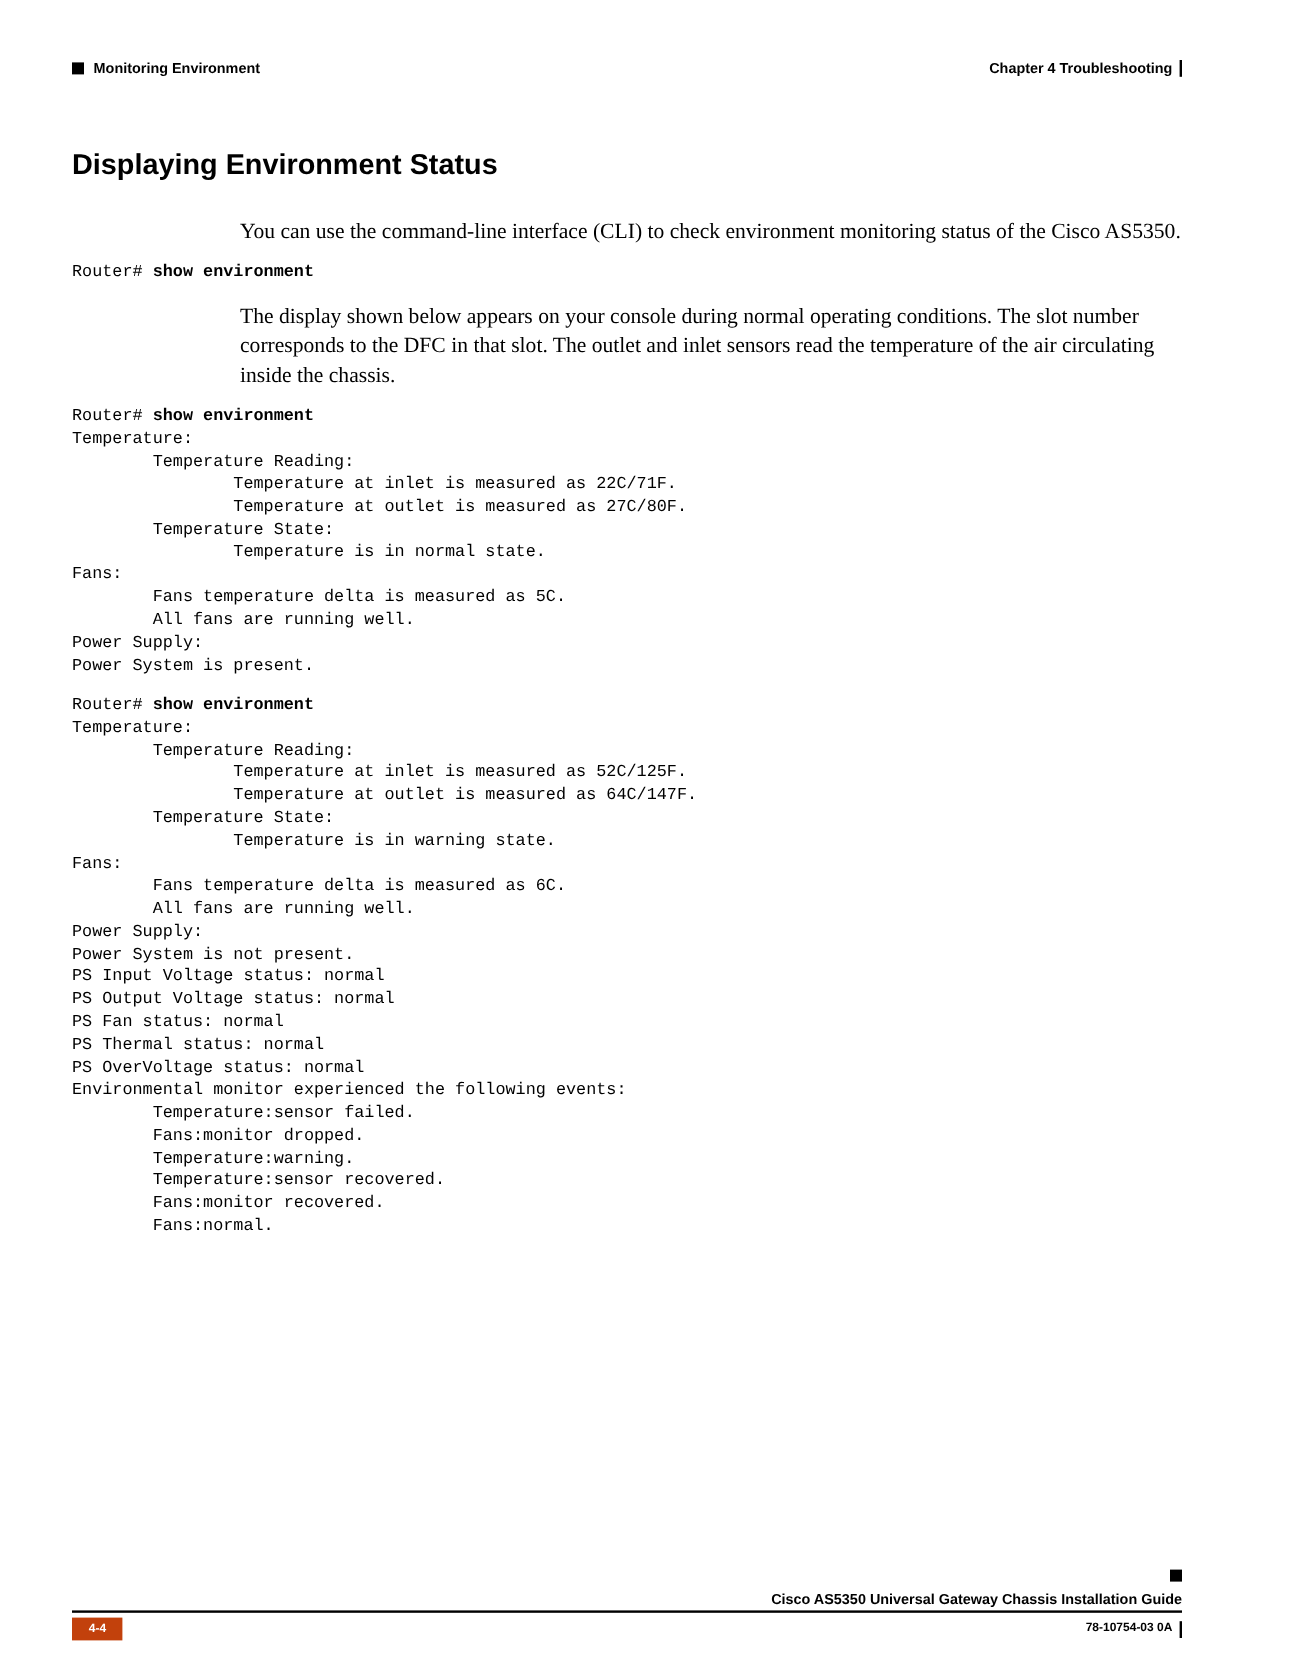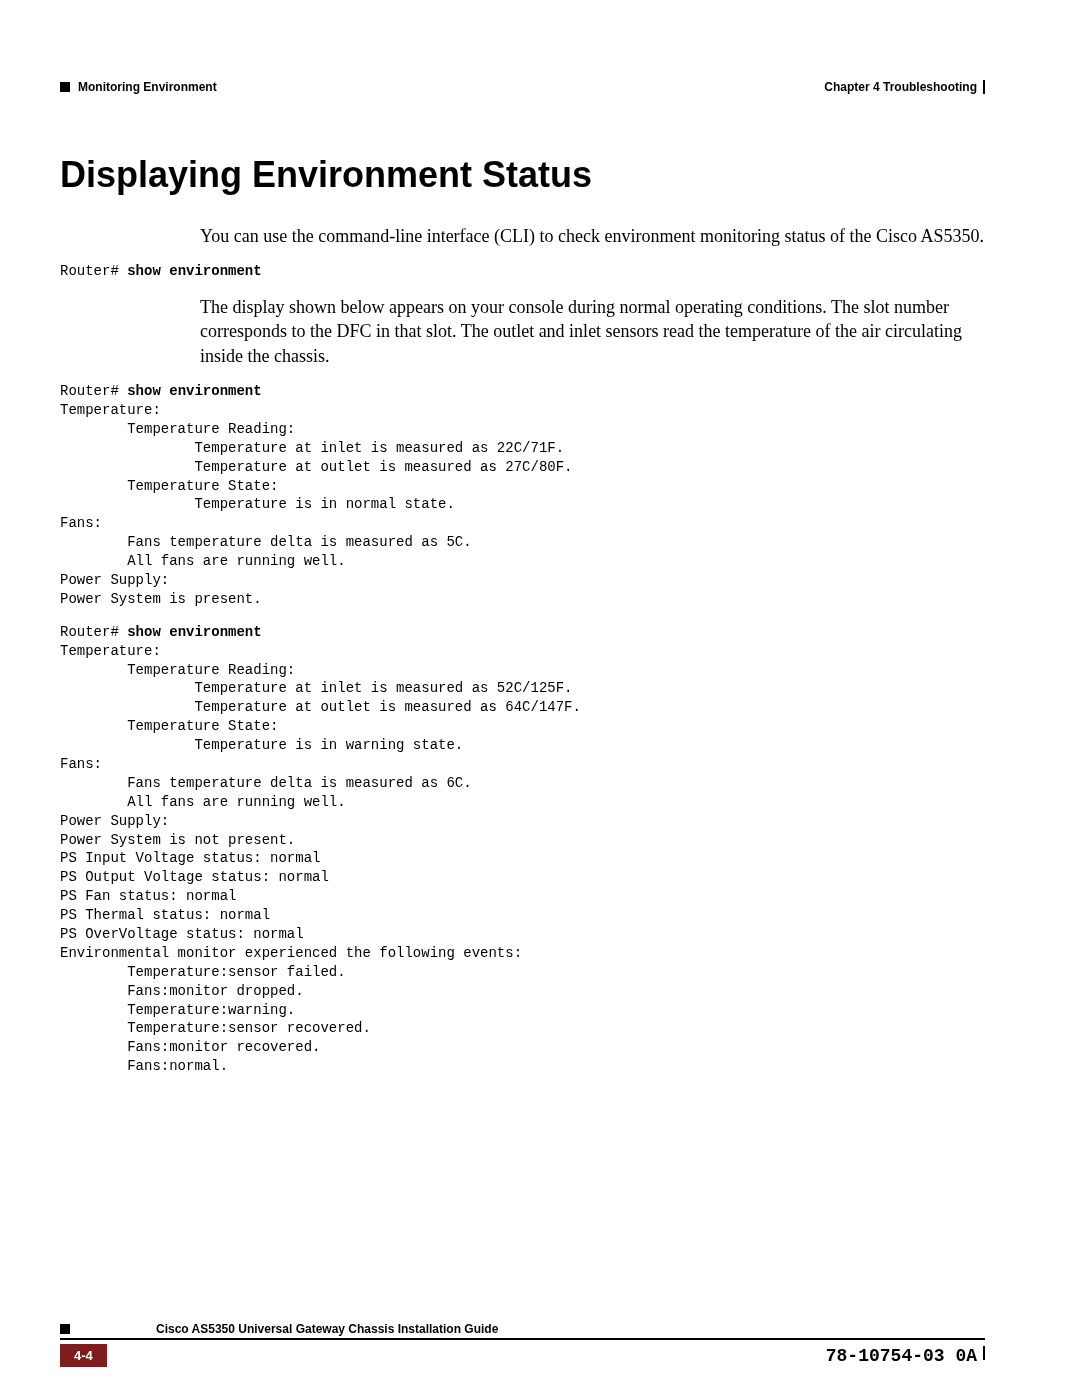--- a/index.html
+++ b/index.html
@@ -6,21 +6,21 @@
     margin: 0;
     padding: 0;
     background: #fff;
     font-family: "Times New Roman", Times, serif;
     width: 1080px;
     height: 1397px;
     position: relative;
     color: #000;
   }
   .page {
-    padding: 80px 95px 50px 60px;
+    padding: 50px 95px 50px 60px;
     box-sizing: border-box;
     height: 100%;
     position: relative;
   }
   .header-row {
     display: flex;
     justify-content: space-between;
     align-items: center;
     font-family: Arial, Helvetica, sans-serif;
     font-size: 12px;
@@ -45,21 +45,21 @@
     display: inline-block;
   }
   .vbar {
     width: 2px;
     height: 14px;
     background: #000;
     display: inline-block;
   }
   .h1 {
     font-family: Arial, Helvetica, sans-serif;
-    font-size: 36px;
+    font-size: 24px;
     font-weight: bold;
     margin-bottom: 28px;
   }
   .body-text {
     font-size: 18px;
     line-height: 1.35;
     margin-left: 140px;
     margin-bottom: 14px;
   }
   .cmd-inline {
@@ -88,41 +88,42 @@
     flex: 0 0 auto;
     margin-left: 80px;
   }
   .footer-bottom {
     display: flex;
     justify-content: space-between;
     align-items: center;
     margin-top: 4px;
   }
   .page-num-box {
-    background: #7f1d1d;
+    background: #c2410c;
     color: #fff;
     font-family: Arial, Helvetica, sans-serif;
-    font-size: 13px;
+    font-size: 10px;
     font-weight: bold;
     padding: 4px 14px;
   }
   .doc-id {
-    font-family: Liberation Mono, monospace;
-    font-size: 18px;
+    font-family: Liberation Sans, sans-serif;
+    font-size: 10px;
     font-weight: bold;
     display: flex;
     align-items: flex-start;
     gap: 6px;
   }
   .footer-top-wrap {
     display:flex;
     align-items:flex-end;
     gap:6px;
     border-bottom:2px solid #000;
     padding-bottom:2px;
+    flex-direction:column;
   }
   .footer-sq {
     width:10px;height:10px;background:#000;margin-bottom:2px;
   }
 </style>
 </head>
 <body>
 
 <div class="page">
 

